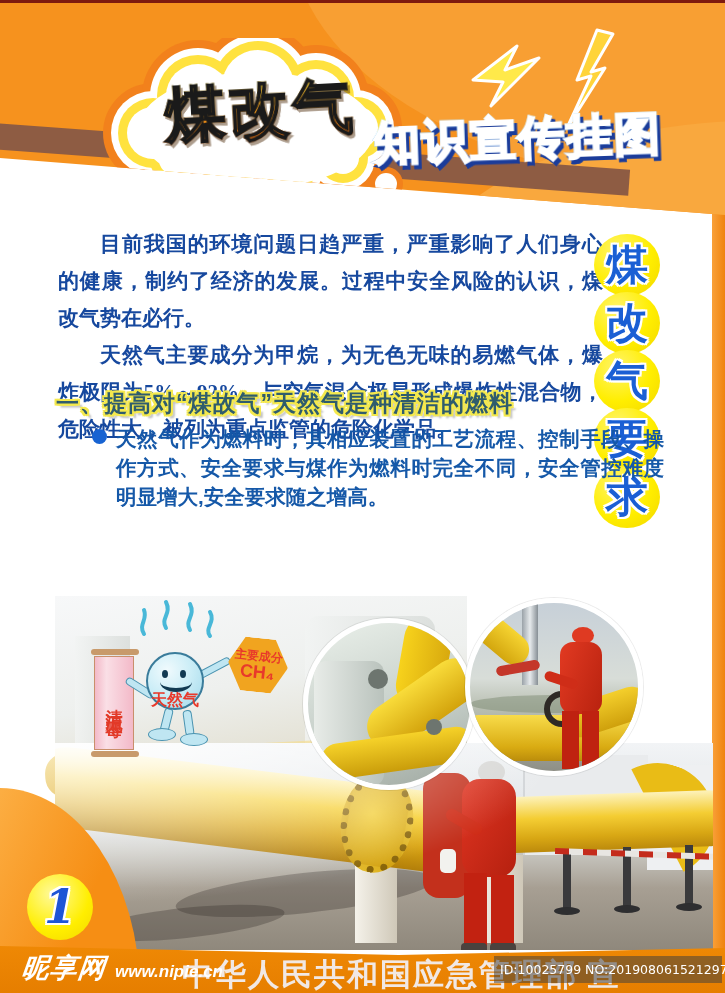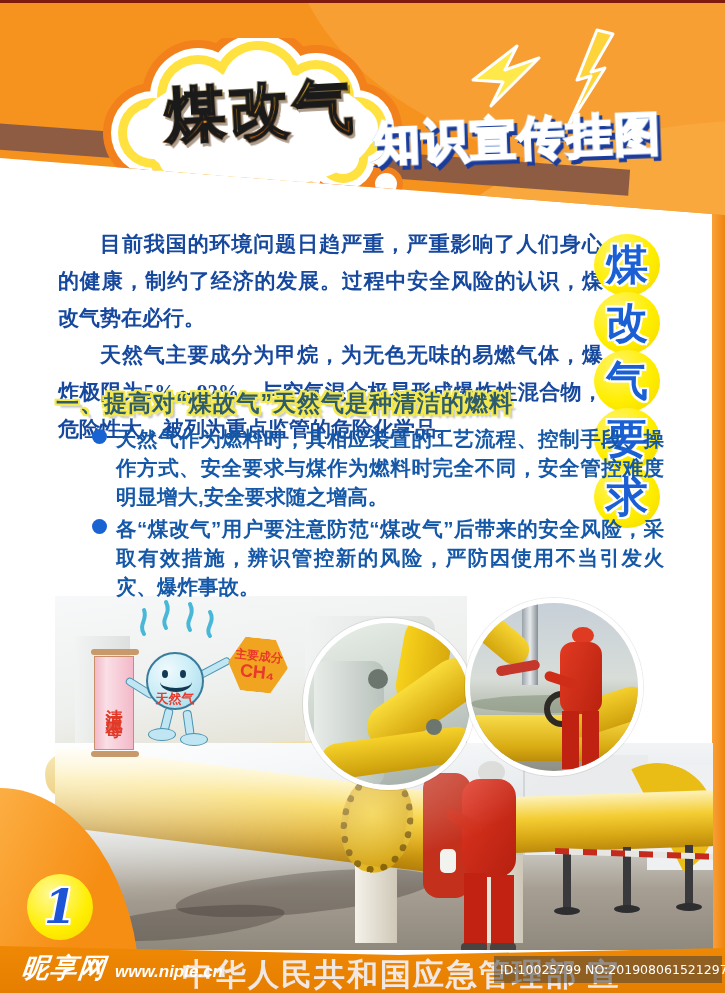--- a/index.html
+++ b/index.html
@@ -175,21 +175,21 @@
   .scroll-bar{position:absolute;left:-4px;width:48px;height:6px;background:#c89a6b;border-radius:3px;}
   .scroll .vtext{writing-mode:vertical-rl;font-size:17px;font-weight:900;color:#e23a28;
     letter-spacing:4px;font-family:"Liberation Serif",serif;}
   .gas-ball{position:absolute;left:56px;top:52px;width:58px;height:58px;border-radius:50%;
     background:radial-gradient(circle at 35% 30%,#f0fafd 0%,#cdeef7 45%,#9fd8ea 100%);
     border:2px solid #3a7c9b;}
   .eye{position:absolute;top:16px;width:6px;height:8px;border-radius:50%;background:#123a52;}
   .smile{position:absolute;left:12px;top:18px;width:32px;height:20px;border-radius:50%;
     border-bottom:4px solid #123a52;}
   .ball-label{position:absolute;left:0;top:36px;width:100%;text-align:center;
-    font-size:13px;font-weight:900;color:#e8392b;}
+    font-size:16px;font-weight:900;color:#e8392b;}
   .arm-l{position:absolute;left:34px;top:84px;width:32px;height:8px;border-radius:4px;
     background:#bfe6f2;border:1px solid #4a93b0;transform:rotate(32deg);}
   .arm-r{position:absolute;left:106px;top:64px;width:36px;height:8px;border-radius:4px;
     background:#bfe6f2;border:1px solid #4a93b0;transform:rotate(-28deg);}
   .leg{position:absolute;width:9px;height:26px;border-radius:4px;background:#bfe6f2;border:1px solid #4a93b0;}
   .shoe{position:absolute;width:28px;height:13px;border-radius:50%;background:#bfe6f2;border:1px solid #4a93b0;}
   .steam{position:absolute;left:42px;top:-6px;width:92px;height:54px;}
   .hexagon{position:absolute;left:138px;top:38px;width:60px;height:54px;
     clip-path:polygon(25% 0,75% 0,100% 50%,75% 100%,25% 100%,0 50%);
     background:#f1a41f;display:flex;flex-direction:column;align-items:center;justify-content:center;
@@ -322,24 +322,20 @@
         <span>求</span>
       </div>
   </div>
 
   <div class="sec-heading">一、提高对“煤故气”天然气是种清洁的燃料</div>
   <ul class="bullets">
     <li>
       <span class="dot"></span>
       <span>天然气作为燃料时，其相应装置的工艺流程、控制手段、操作方式、安全要求与煤作为燃料时完全不同，安全管控难度明显增大,安全要求随之增高。</span>
     </li>
-    <li>
-      <span class="dot"></span>
-      <span>各“煤改气”用户要注意防范“煤改气”后带来的安全风险，采取有效措施，辨识管控新的风险，严防因使用不当引发火灾、爆炸事故。</span>
-    </li>
   </ul>
 
   <div class="collage">
 
     <div class="bg-photo">
       <div class="bg-tank" style="left:20px;top:40px;width:55px;height:120px;"></div>
       <div class="bg-tank" style="left:250px;top:20px;width:130px;height:150px;border-radius:14px;"></div>
       <div class="bg-pipe"></div>
     </div>
 

